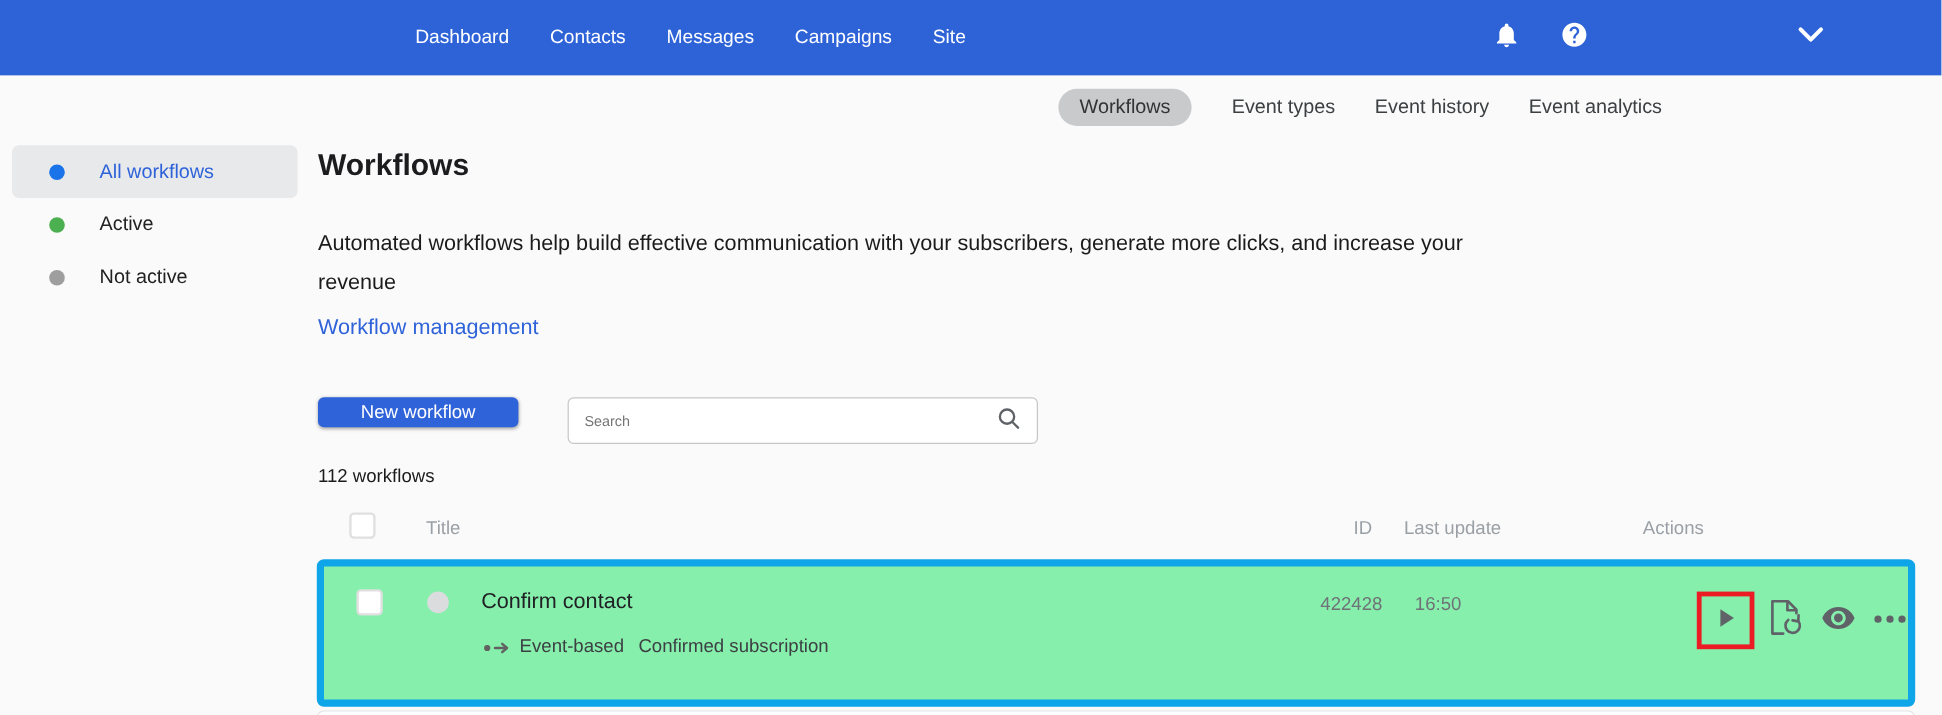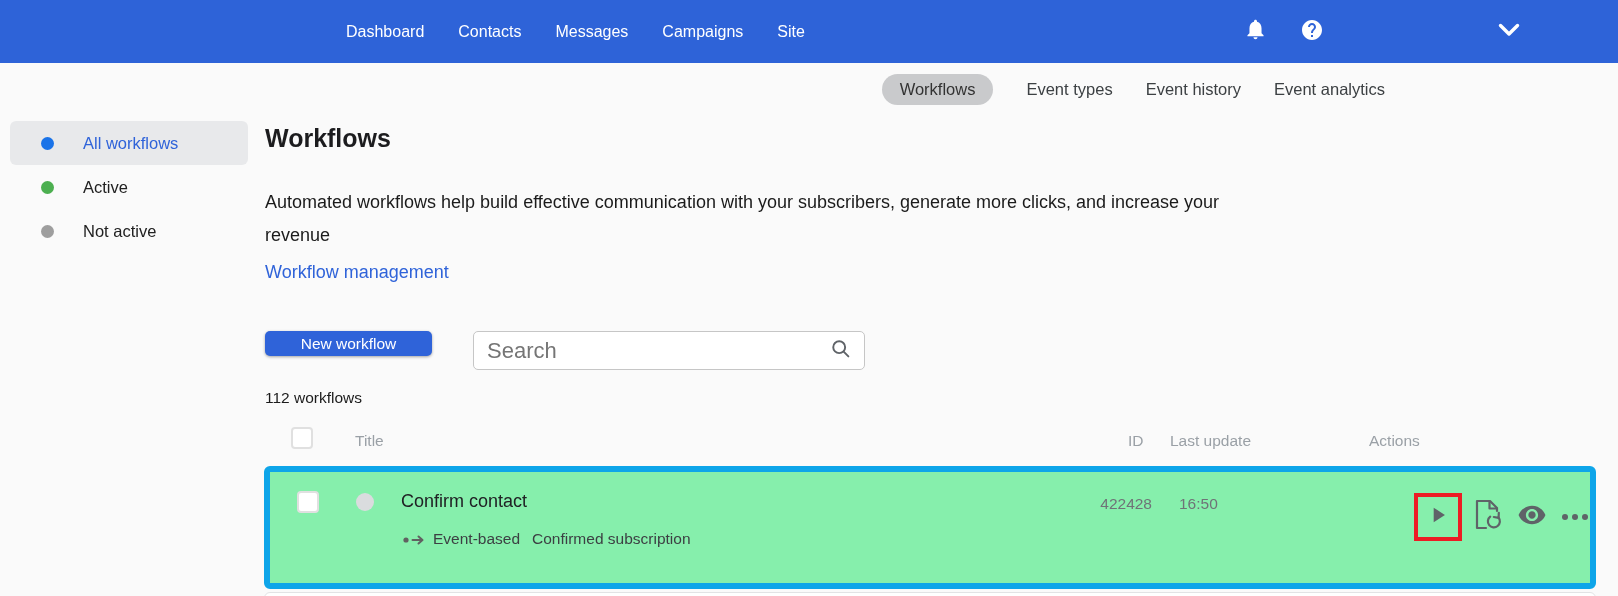--- a/index.html
+++ b/index.html
@@ -34,21 +34,21 @@
   .dot-gray { background: #9e9e9e; }
   
   .page-title { position: absolute; left: 265px; top: 124px; font-size: 25px; font-weight: 700; color: #1c1c1e; }
   .page-desc { position: absolute; left: 265px; top: 186px; width: 1005px; font-size: 18px; line-height: 33px; color: #1b1b1b; }
   .mgmt-link { position: absolute; left: 265px; top: 262px; font-size: 18px; color: #2f63d9; text-decoration: none; cursor: pointer; }
   .new-btn { position: absolute; left: 265px; top: 331px; width: 167px; height: 25px; background: #2f63d9; color: #ffffff;
              font-size: 15.5px; font-family: "Liberation Sans", sans-serif; border: none; border-radius: 5px;
              box-shadow: 0 1px 3px rgba(0,0,0,.35); cursor: pointer; }
   .search-box { position: absolute; left: 473px; top: 331px; width: 392px; height: 39px; background: #ffffff;
                 border: 1px solid #c6c6c6; border-radius: 5px; display: flex; align-items: center; padding: 0 13px; }
-  .search-box input { flex: 1; border: none; outline: none; font-size: 22px; color: #333; background: transparent;
+  .search-box input { flex: 1; border: none; outline: none; font-size: 12px; color: #333; background: transparent;
                       font-family: "Liberation Sans", sans-serif; }
   .search-box input::placeholder { color: #757575; }
   .count-line { position: absolute; left: 265px; top: 389px; font-size: 15.5px; color: #1b1b1b; }
   .count-line b { font-weight: 400; }
   
   .checkbox { width: 22px; height: 22px; border: 2px solid #e0e0e0; border-radius: 4px; background: #fff; cursor: pointer; }
   .hdr-checkbox { position: absolute; left: 291px; top: 427px; }
   .col-hdr { position: absolute; top: 432px; font-size: 15.5px; color: #9aa0a6; }
   .hdr-title { left: 355px; }
   .hdr-id { left: 1128px; }

